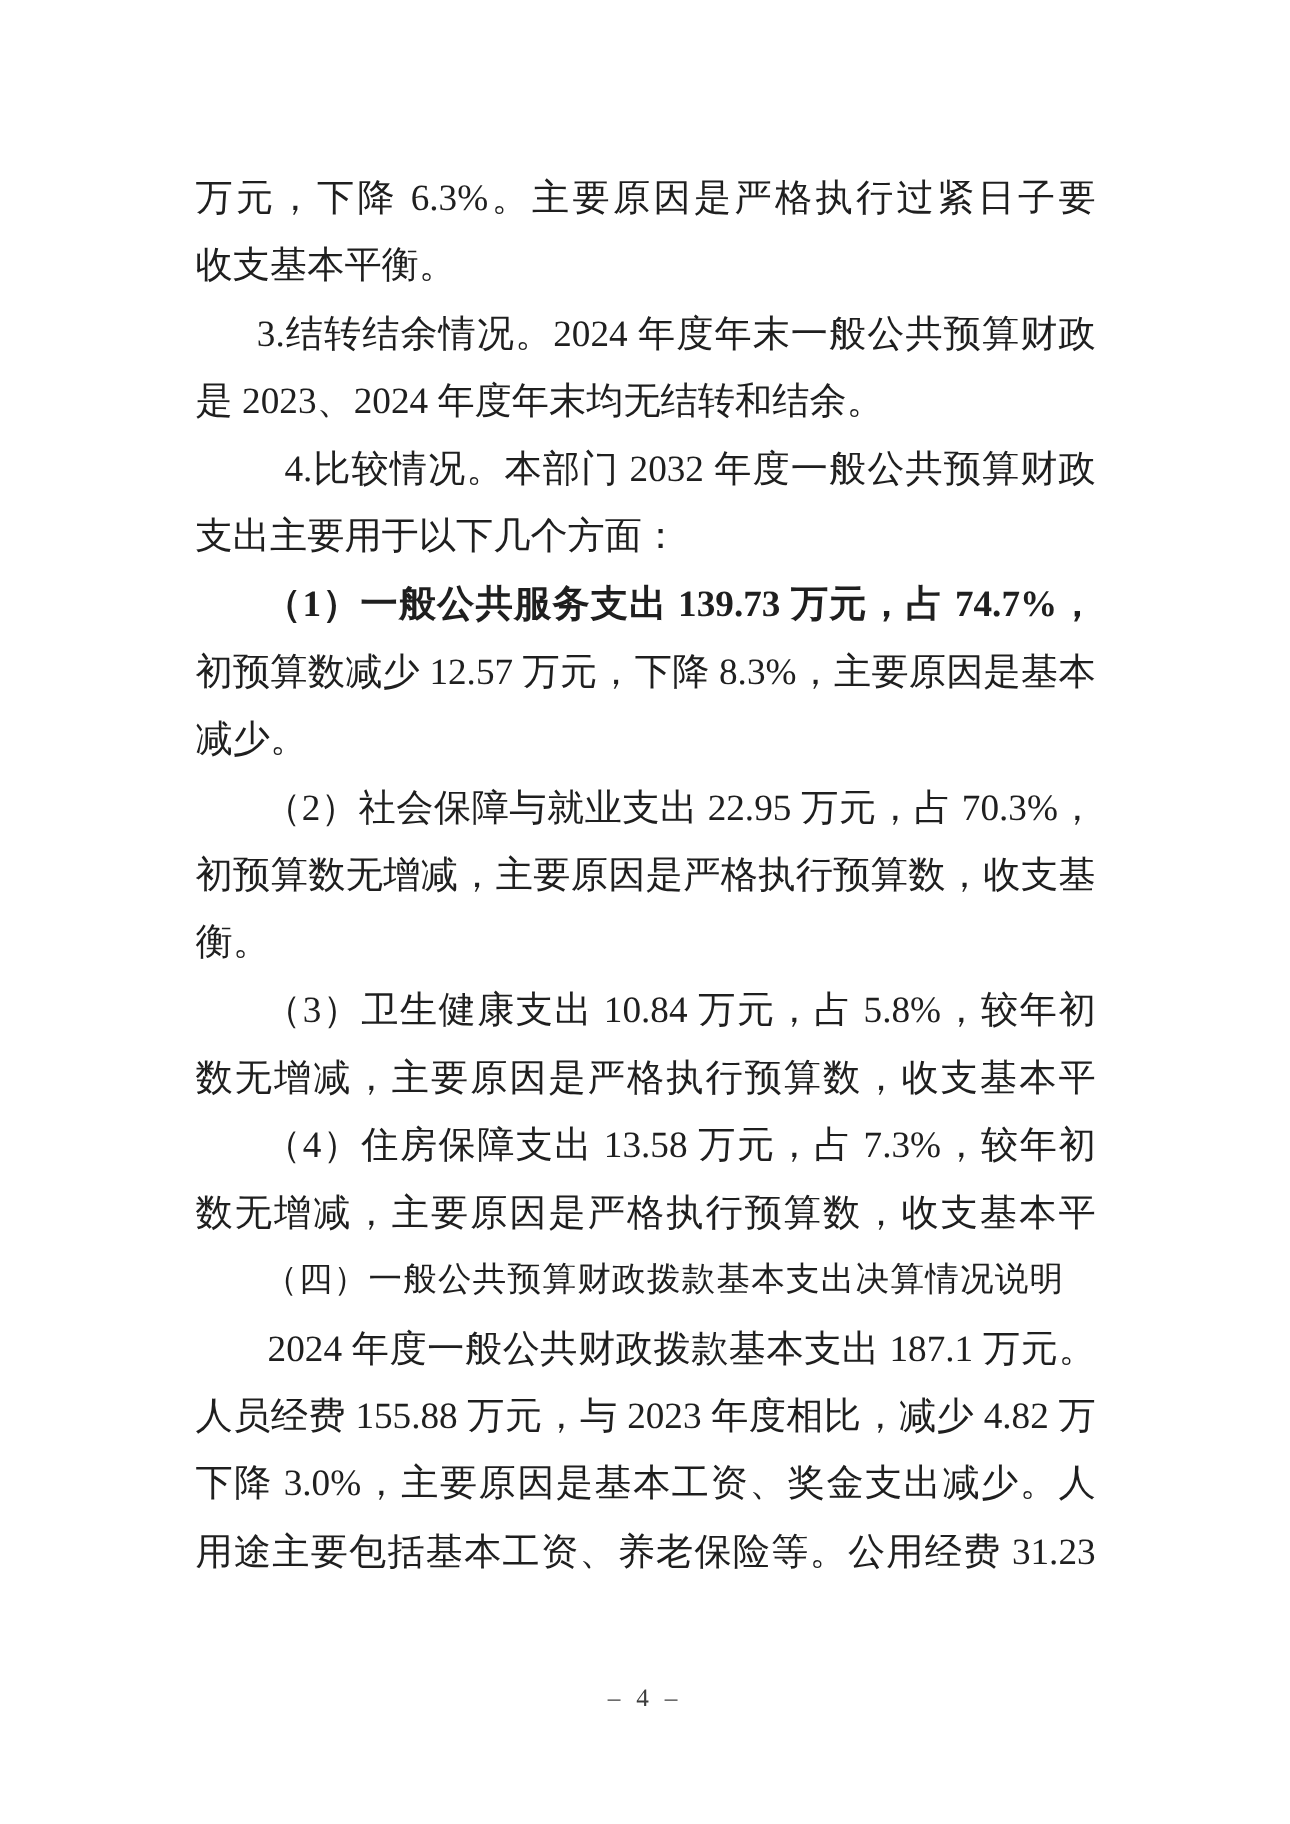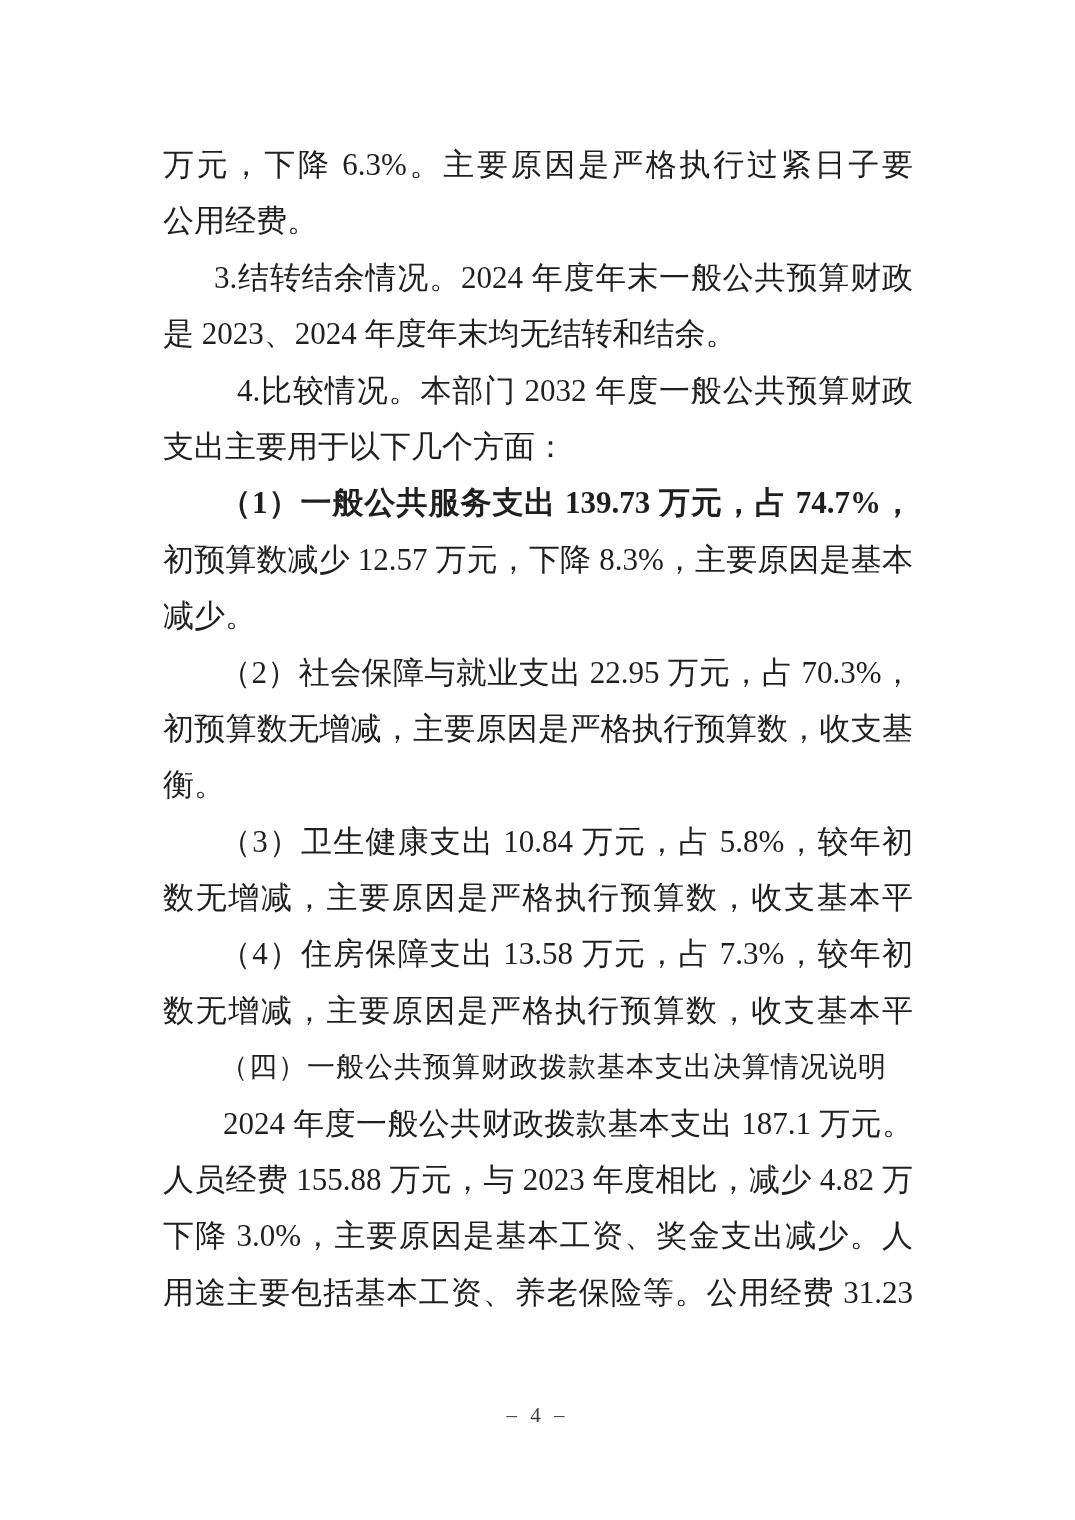--- a/index.html
+++ b/index.html
@@ -61,21 +61,21 @@
     letter-spacing: 4px;
   }
 </style>
 </head>
 <body>
 
 <div class="page">
   <div class="content" id="document-body">
       <div class="paragraph">
         <div class="line">万元，下降 6.3%。主要原因是严格执行过紧日子要求，压减</div>
-        <div class="line no-fill">公用经费。</div>
+        <div class="line no-fill">收支基本平衡。</div>
       </div>
       <div class="paragraph">
         <div class="line" style="padding-left: 51px;">3.结转结余情况。2024 年度年末一般公共预算财政拨款</div>
         <div class="line no-fill">是 2023、2024 年度年末均无结转和结余。</div>
       </div>
       <div class="paragraph">
         <div class="line" style="padding-left: 74px;">4.比较情况。本部门 2032 年度一般公共预算财政拨款</div>
         <div class="line no-fill">支出主要用于以下几个方面：</div>
       </div>
       <div class="paragraph">

